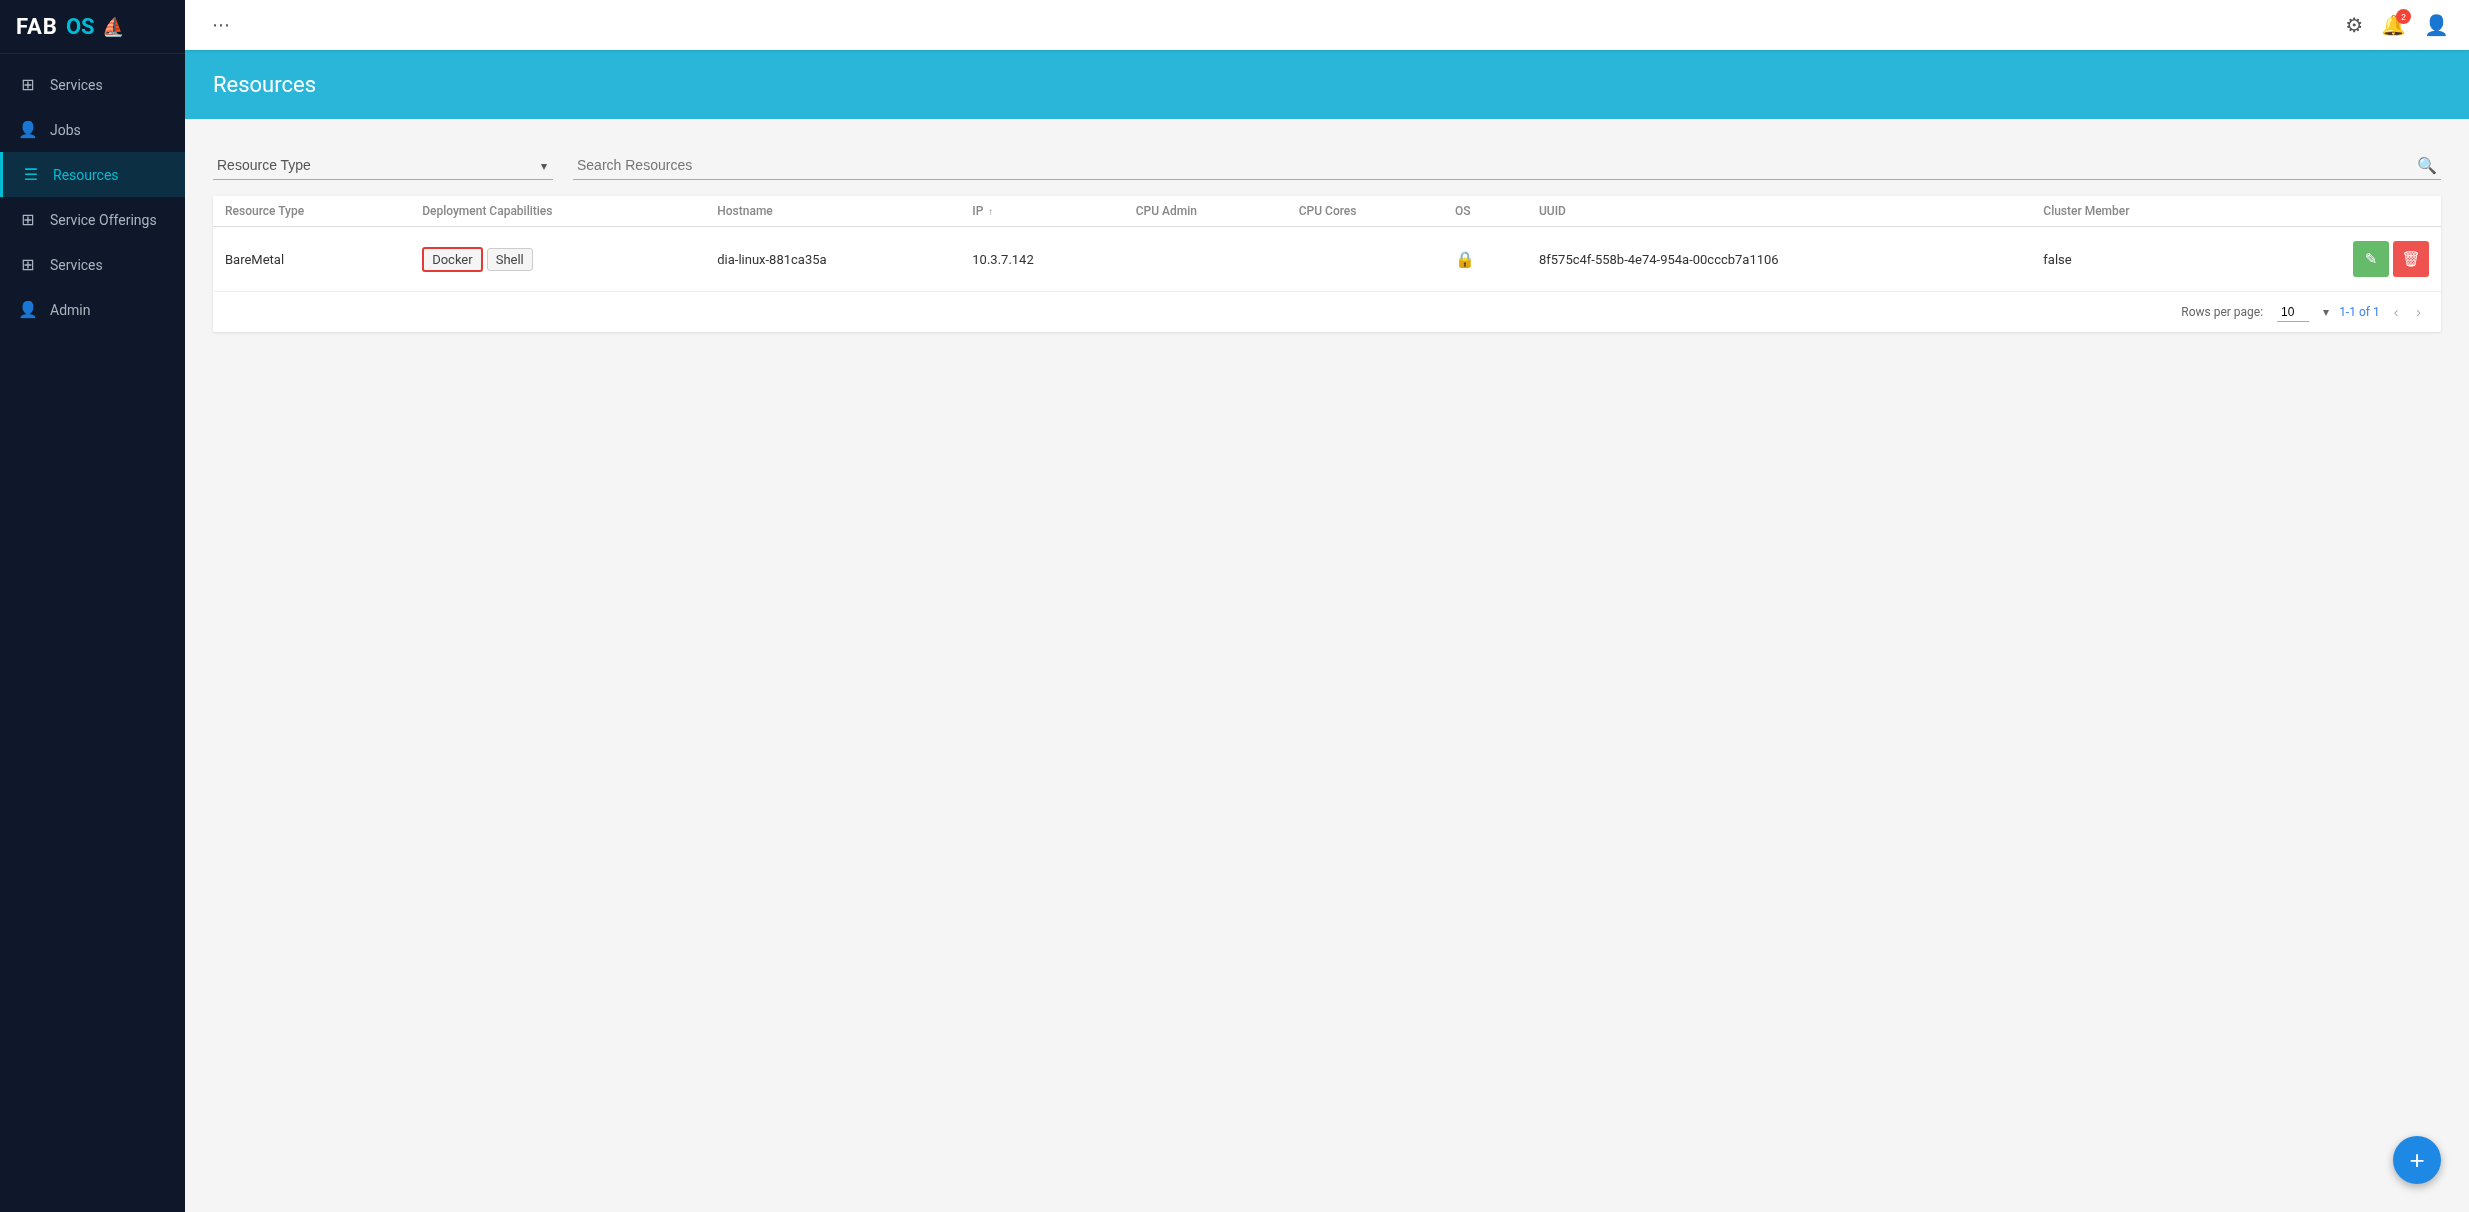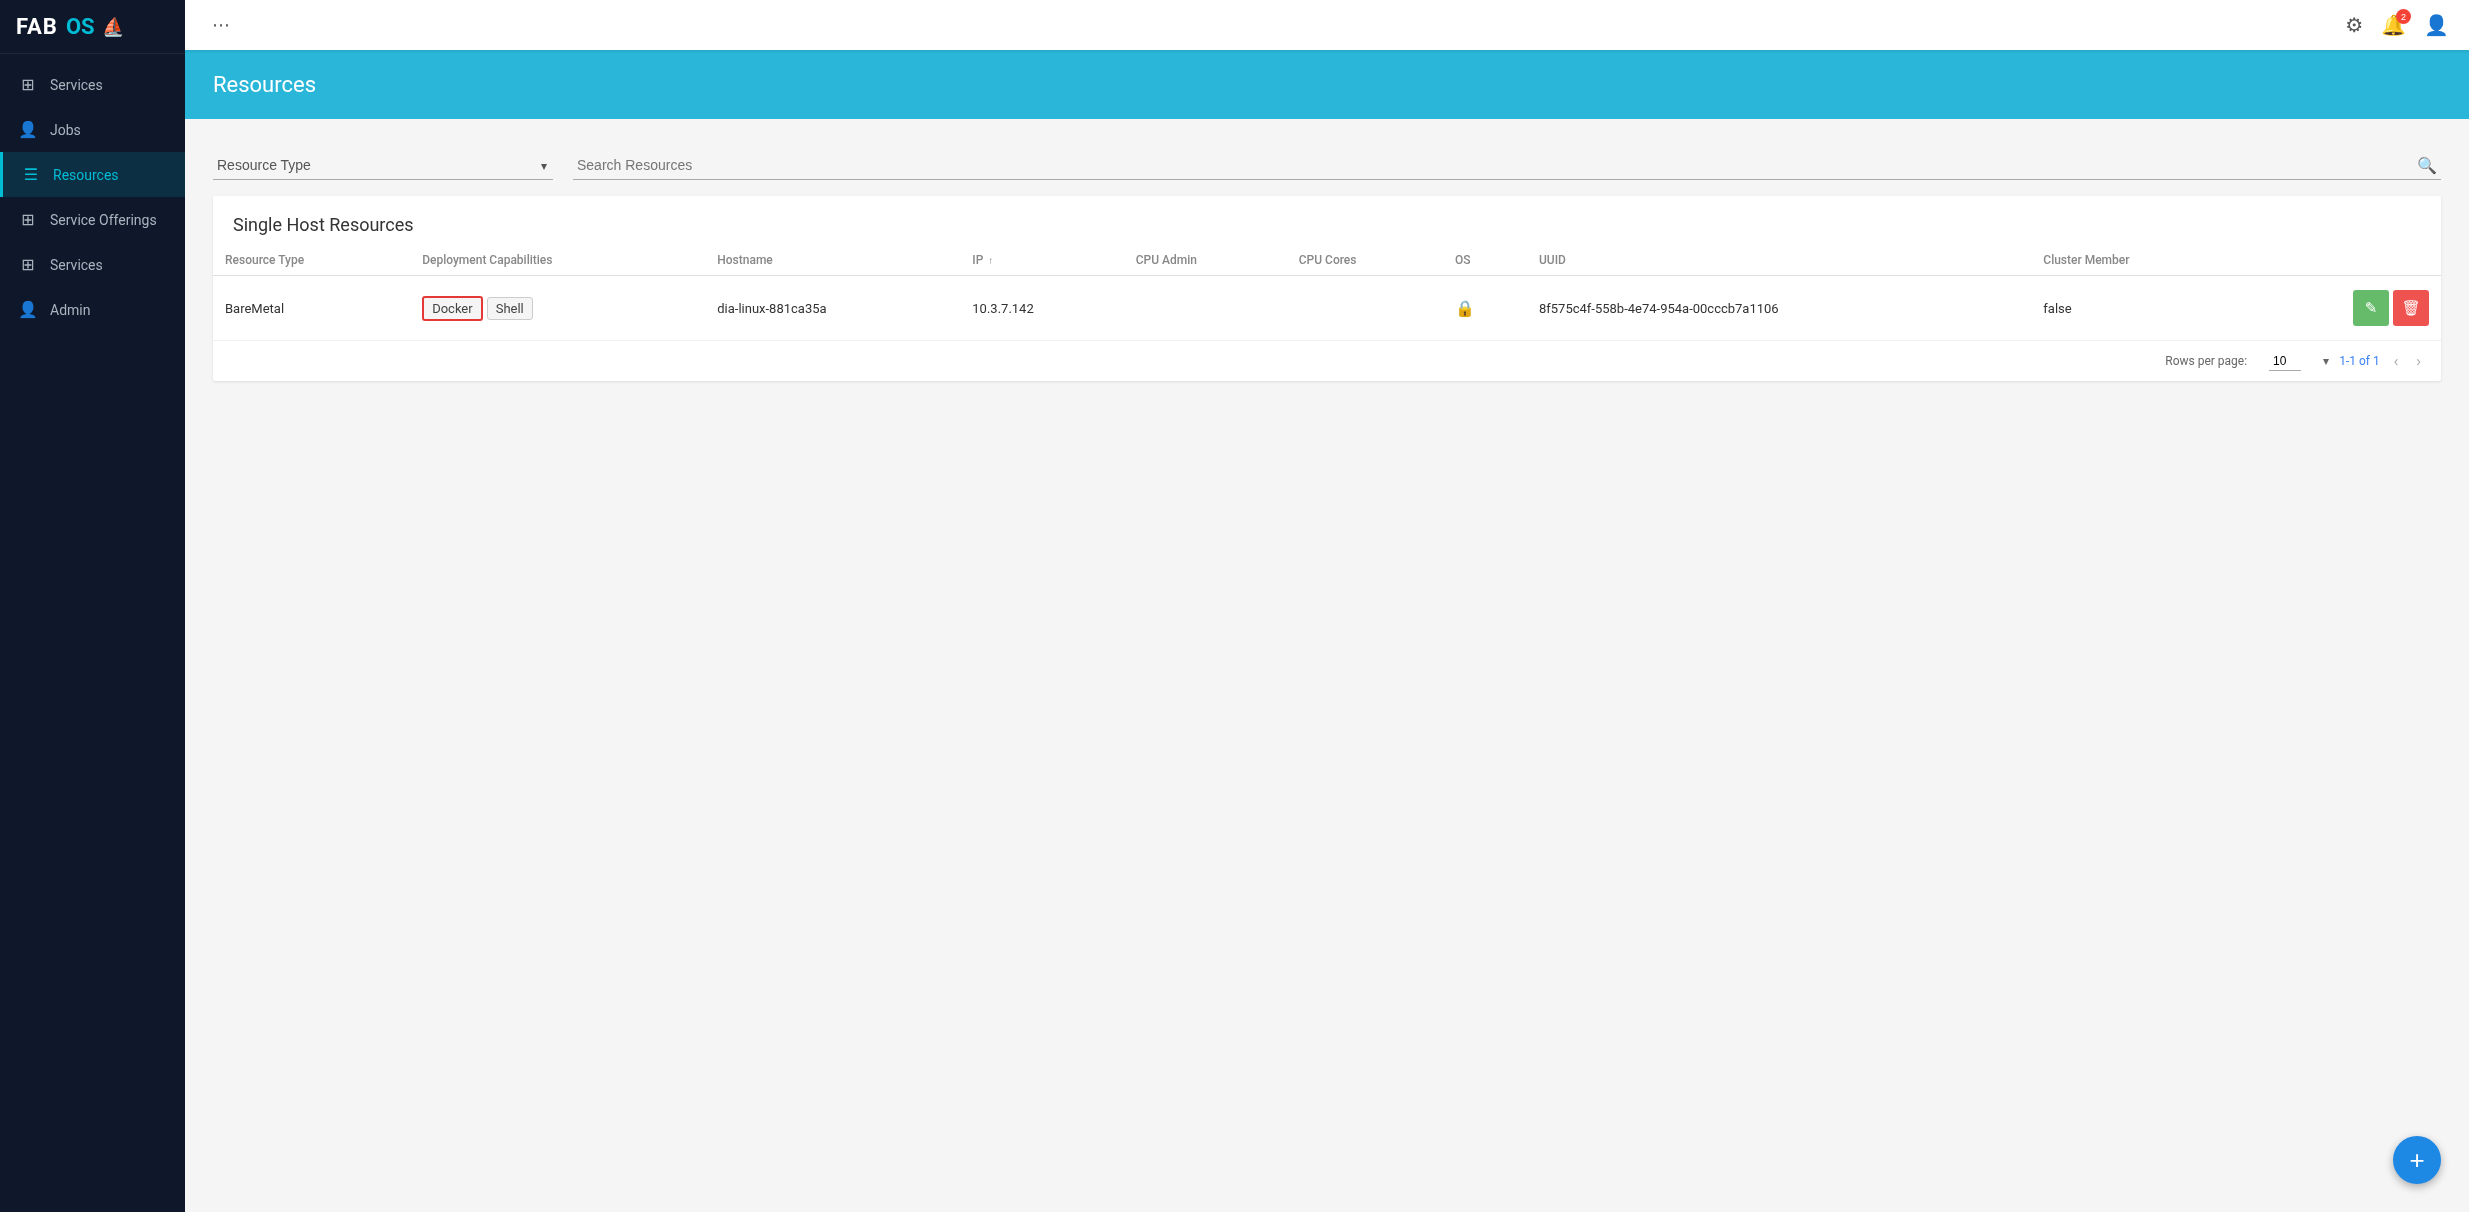--- a/index.html
+++ b/index.html
@@ -217,21 +217,21 @@
     
     .pagination-row {
       display: flex;
       align-items: center;
       justify-content: flex-end;
       padding: 10px 16px;
       font-size: 12px;
       color: #666;
       gap: 10px;
     }
-    .rows-per-page { display: flex; align-items: center; gap: 22px; }
+    .rows-per-page { display: flex; align-items: center; gap: 14px; }
     .rows-select {
       border: none;
       border-bottom: 1px solid #aaa;
       background: transparent;
       font-size: 12px;
       padding: 2px 14px 2px 4px;
       appearance: none;
       cursor: pointer;
       outline: none;
     }
@@ -328,21 +328,20 @@
         </div>
         <div class="search-wrap">
           <input class="search-input" type="text" placeholder="Search Resources" style="">
           <button class="search-icon-btn">
             <span>🔍</span>
           </button>
         </div>
       </div>
 
       <div class="table-card">
-        <div class="section-title">Single Host Resources</div>
         <table class="resource-table">
           <thead>
             <tr>
               <th><span>Resource Type</span></th>
               <th><span>Deployment Capabilities</span></th>
               <th><span>Hostname</span></th>
               <th style="cursor:pointer;">
                 <span>IP</span>
                 <span class="sort-icon">↑</span>
               </th>

